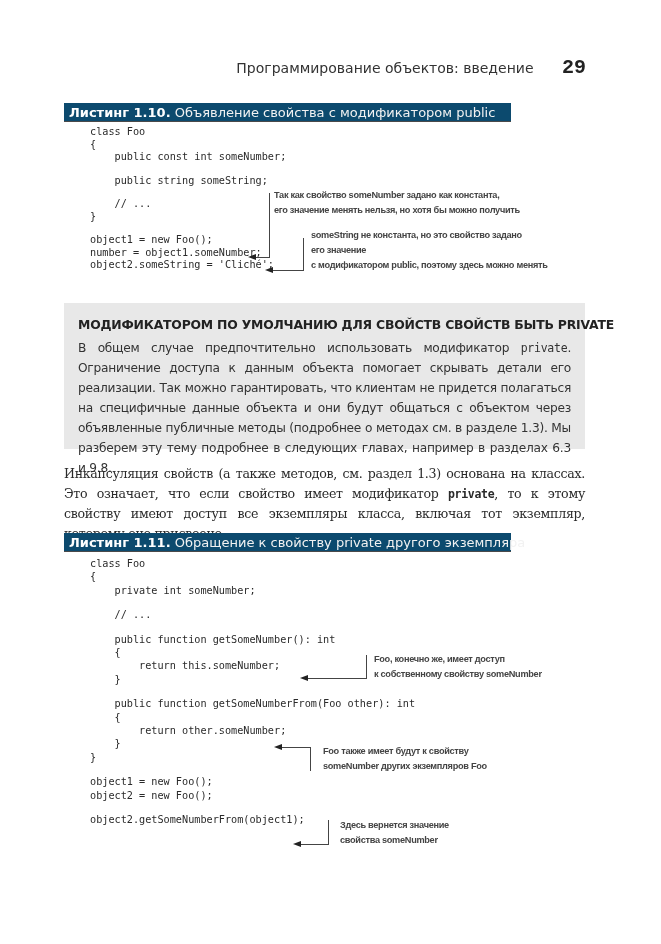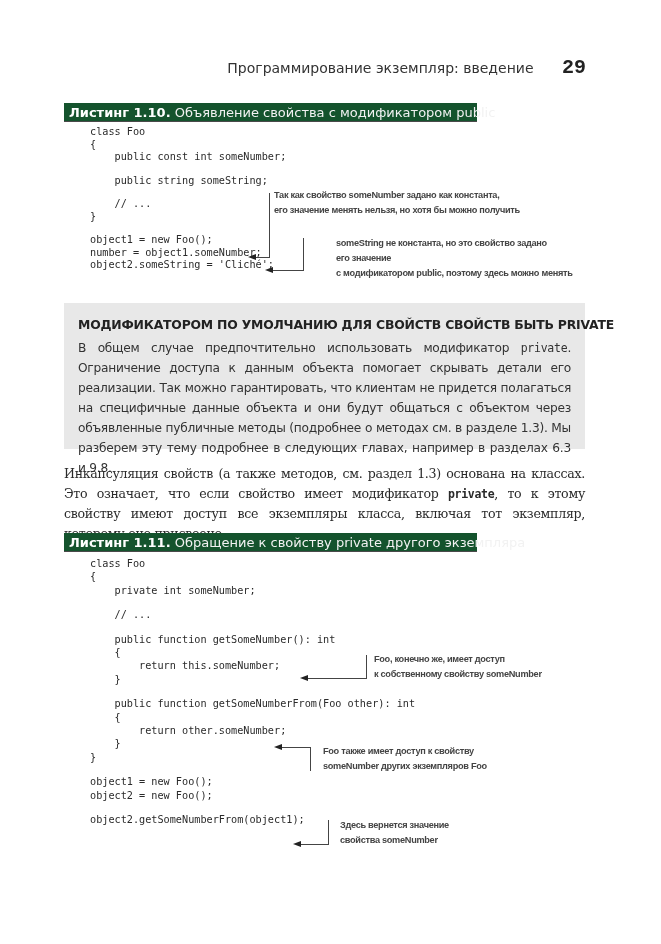--- a/index.html
+++ b/index.html
@@ -1,56 +1,56 @@
 <!DOCTYPE html>
 <html><head>
 <meta charset="utf-8">
 <style>
   html, body { margin:0; padding:0; background:#ffffff; }
   body { width:661px; height:944px; position:relative; overflow:hidden; font-family:"DejaVu Sans", sans-serif; color:#222; }
   .running-head { position:absolute; top:56px; left:0; width:586px; text-align:right; font-family:"DejaVu Sans", sans-serif; font-size:14px; color:#333; }
   .running-head .title { margin-right:24px; }
   .running-head .num { font-weight:bold; font-size:20px; color:#222;font-family:Liberation Mono, monospace; }
-  .listing-bar { position:absolute; left:64px; width:413px; height:19px; background:#14532d; color:#f2f2f2; font-size:13px; line-height:19px; padding-left:5px; box-sizing:border-box; white-space:nowrap; border-bottom:1px solid #4a4a4a; }
+  .listing-bar { position:absolute; left:64px; width:447px; height:19px; background:#0c4a6e; color:#f2f2f2; font-size:13px; line-height:19px; padding-left:5px; box-sizing:border-box; white-space:nowrap; border-bottom:1px solid #4a4a4a; }
   .listing-bar b { font-weight:bold; color:#fff; }
   .code { position:absolute; left:66px; font-family:"DejaVu Sans Mono", monospace; font-size:10.2px; color:#2a2a2a; white-space:pre; line-height:12.5px;margin-left:24px; }
   .note { position:absolute; font-family:"Liberation Sans", sans-serif; font-size:9.2px; font-weight:bold; color:#444; line-height:15px; white-space:nowrap; letter-spacing:-0.3px; }
   .line-v { position:absolute; width:1px; background:#444; }
   .line-h { position:absolute; height:1px; background:#444; }
   .arrowhead { position:absolute; width:0; height:0; border-top:3px solid transparent; border-bottom:3px solid transparent; border-right:8px solid #222; }
   .sidebar { position:absolute; left:64px; top:303px; width:521px; height:146px; background:#e8e8e8; box-sizing:border-box; padding:14px 14px 0 14px; }
   .sidebar h3 { margin:0 0 6px 0; font-size:12.4px; font-weight:bold; color:#222; letter-spacing:-0.2px; white-space:nowrap; }
   .sidebar p { margin:0; font-size:12.2px; line-height:20px; color:#333; text-align:justify; letter-spacing:-0.25px; }
   .sidebar p code { font-family:"DejaVu Sans Mono", monospace; font-size:11.5px; }
   .body-para { position:absolute; left:64px; top:464px; width:521px; font-family:"DejaVu Serif", serif; font-size:12.6px; line-height:20px; color:#2a2a2a; text-align:justify; letter-spacing:-0.3px; }
   .body-para code { font-family:"DejaVu Sans Mono", monospace; font-weight:bold; font-size:11.5px; }
 </style>
 </head>
 <body>
 
 <div class="running-head">
-  <span class="title">Программирование экземпляр: введение</span>
+  <span class="title">Программирование объектов: введение</span>
   <span class="num">29</span>
 </div>
 
 <div class="listing-bar" style="top:103px;">
   <b>Листинг 1.10.</b>
   <span>Объявление свойства с модификатором public</span>
 </div>
 <div class="code" id="code110" style="top:126px;"><div>class Foo</div><div>{</div><div>    public const int someNumber;</div><div style="height: 11px;"></div><div>    public string someString;</div><div style="height: 11px;"></div><div>    // ...</div><div>}</div><div style="height: 11px;"></div><div>object1 = new Foo();</div><div>number = object1.someNumber;</div><div>object2.someString = 'Cliché';</div></div>
 
 <div class="note" style="left:274px; top:188px;">
   <div>Так как свойство someNumber задано как константа,</div>
   <div>его значение менять нельзя, но хотя бы можно получить</div>
 </div>
 <div class="line-v" style="left:269px; top:193px; height:64px;"></div>
 <div class="line-h" style="left:256px; top:257px; width:14px;"></div>
 <div class="arrowhead" style="left:248px; top:254px;"></div>
 
-<div class="note" style="left:311px; top:236px;margin-left:25px;">
+<div class="note" style="left:311px; top:228px;">
   <div>someString не константа, но это свойство задано</div>
   <div>его значение</div>
   <div>с модификатором public, поэтому здесь можно менять</div>
 </div>
 <div class="line-v" style="left:303px; top:238px; height:32px;"></div>
 <div class="line-h" style="left:273px; top:270px; width:31px;"></div>
 <div class="arrowhead" style="left:265px; top:267px;"></div>
 
 <div class="sidebar">
   <h3>МОДИФИКАТОРОМ ПО УМОЛЧАНИЮ ДЛЯ СВОЙСТВ СВОЙСТВ БЫТЬ PRIVATE</h3>
@@ -67,21 +67,21 @@
 
 <div class="note" style="left:374px; top:652px;">
   <div>Foo, конечно же, имеет доступ</div>
   <div>к собственному свойству someNumber</div>
 </div>
 <div class="line-v" style="left:366px; top:655px; height:23px;"></div>
 <div class="line-h" style="left:308px; top:678px; width:59px;"></div>
 <div class="arrowhead" style="left:300px; top:675px;"></div>
 
 <div class="note" style="left:323px; top:744px;">
-  <div>Foo также имеет доступ к свойству</div>
+  <div>Foo также имеет будут к свойству</div>
   <div>someNumber других экземпляров Foo</div>
 </div>
 <div class="line-v" style="left:310px; top:747px; height:24px;"></div>
 <div class="line-h" style="left:282px; top:747px; width:29px;"></div>
 <div class="arrowhead" style="left:274px; top:744px;"></div>
 
 <div class="note" style="left:340px; top:818px;">
   <div>Здесь вернется значение</div>
   <div>свойства someNumber</div>
 </div>

